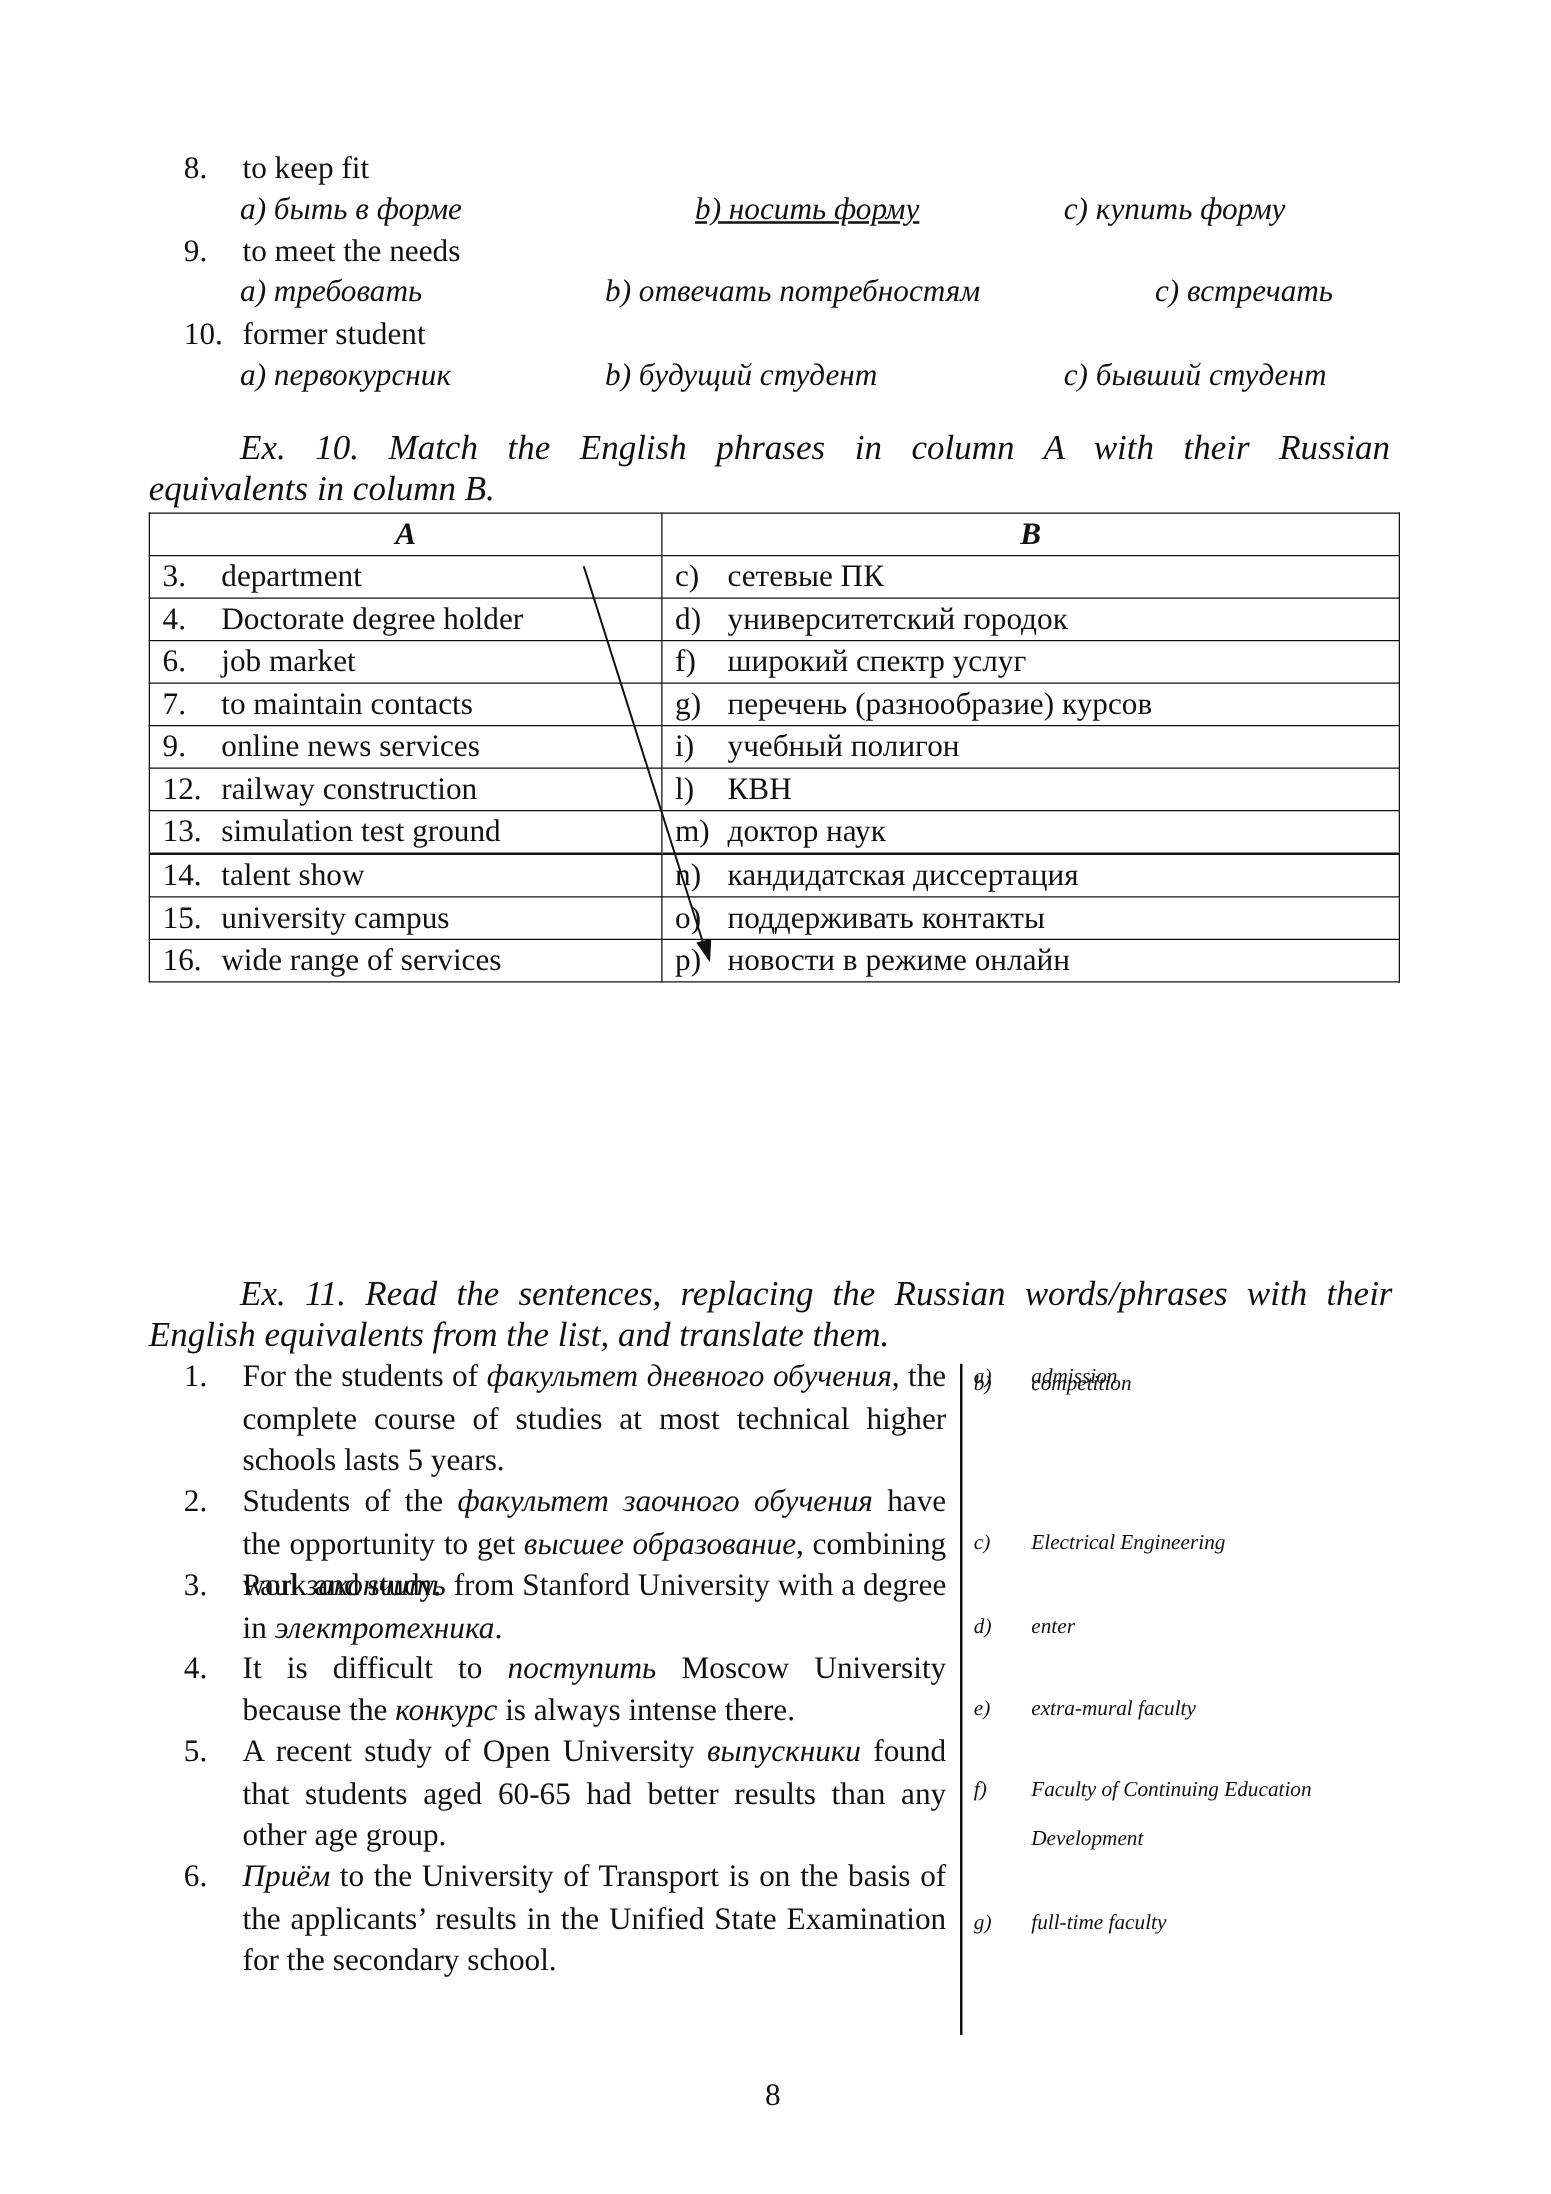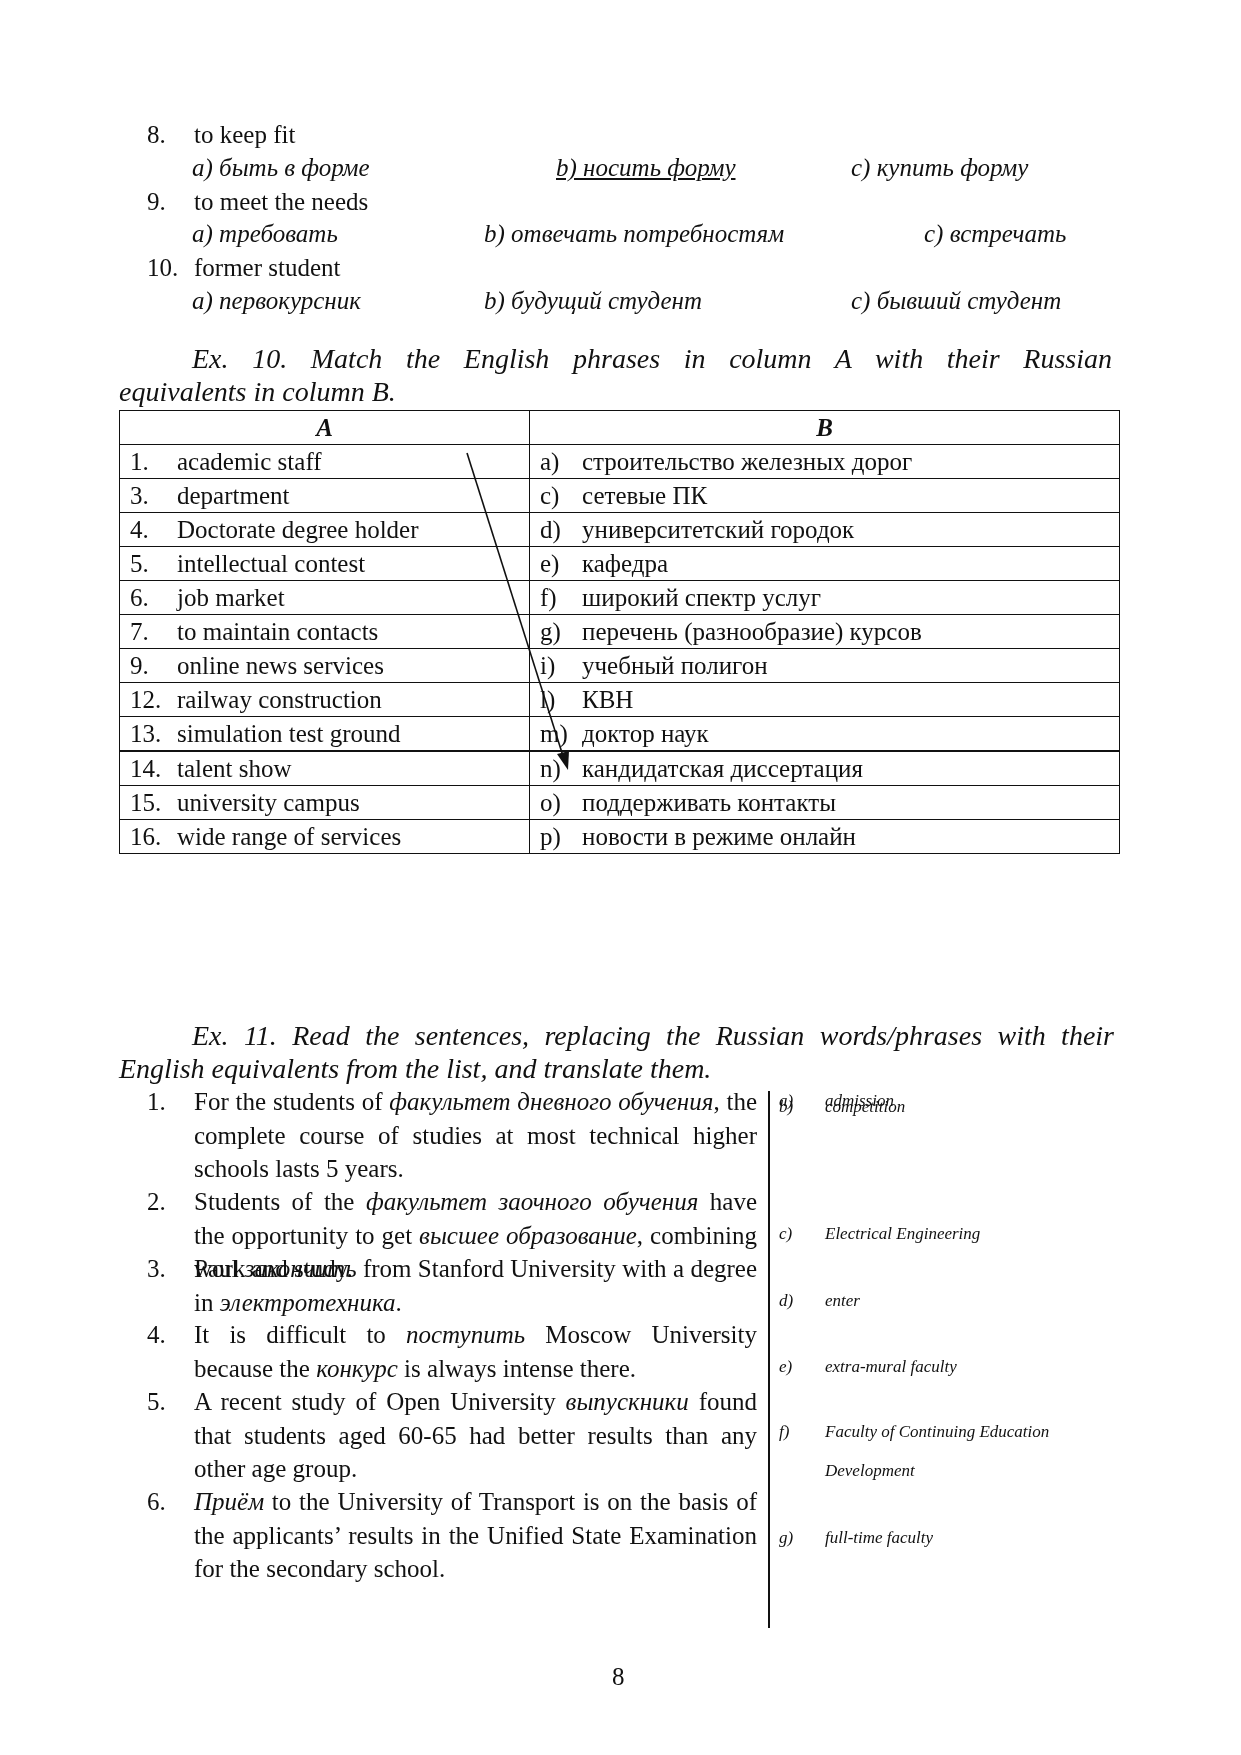--- a/index.html
+++ b/index.html
@@ -89,34 +89,26 @@
       <col class="b">
     </colgroup>
   <thead>
     <tr>
       <th>A</th>
       <th>B</th>
     </tr>
   </thead>
   <tbody id="match-body">
       <tr>
-        <td><span class="lbl">1.</span><span>academic staff</span></td>
-        <td><span class="lblb">a)</span><span>строительство железных дорог</span></td>
-      </tr>
-      <tr>
         <td><span class="lbl">3.</span><span>department</span></td>
         <td><span class="lblb">c)</span><span>сетевые ПК</span></td>
       </tr>
       <tr>
         <td><span class="lbl">4.</span><span>Doctorate degree holder</span></td>
         <td><span class="lblb">d)</span><span>университетский городок</span></td>
-      </tr>
-      <tr>
-        <td><span class="lbl">5.</span><span>intellectual contest</span></td>
-        <td><span class="lblb">e)</span><span>кафедра</span></td>
       </tr>
       <tr>
         <td><span class="lbl">6.</span><span>job market</span></td>
         <td><span class="lblb">f)</span><span>широкий спектр услуг</span></td>
       </tr>
       <tr>
         <td><span class="lbl">7.</span><span>to maintain contacts</span></td>
         <td><span class="lblb">g)</span><span>перечень (разнообразие) курсов</span></td>
       </tr>
       <tr>

